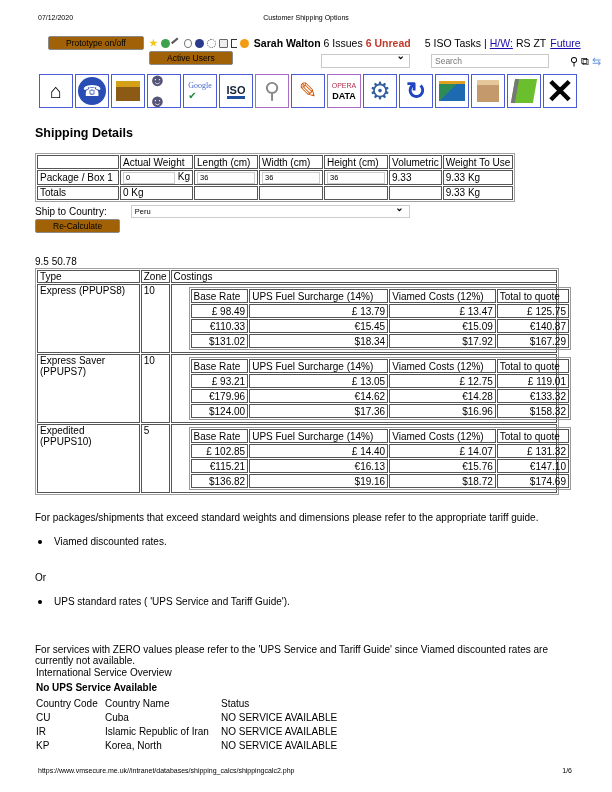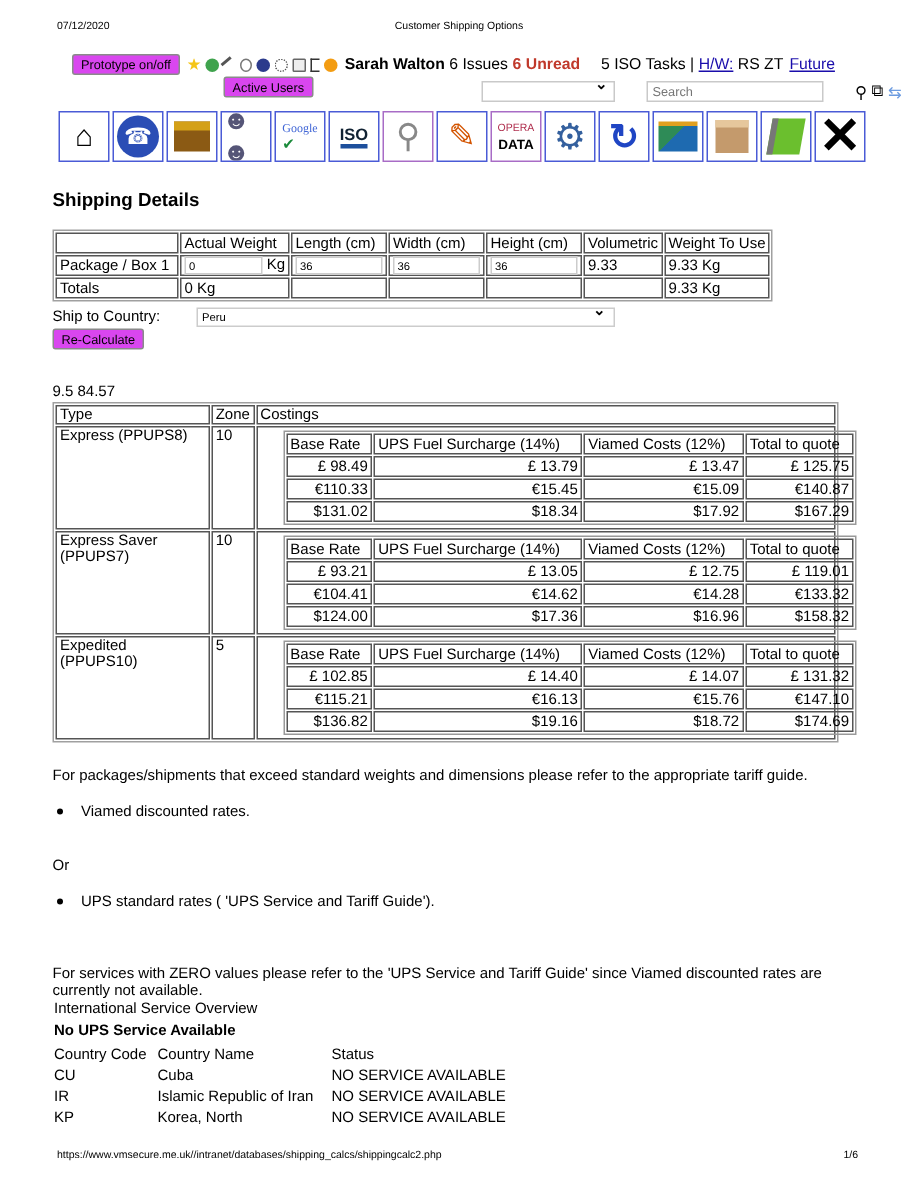--- a/index.html
+++ b/index.html
@@ -11,22 +11,22 @@
   }
   .print-header { position: absolute; top: 14px; left: 0; width: 612px; font-size: 7px; }
   .print-header .date { position: absolute; left: 38px; }
   .print-header .ptitle { position: absolute; left: 0; width: 612px; text-align: center; }
   .print-footer { position: absolute; top: 767px; left: 0; width: 612px; font-size: 7px; }
   .print-footer .url { position: absolute; left: 38px; }
   .print-footer .page { position: absolute; right: 40px; }
 
   .topbar { position: absolute; top: 36px; left: 48px; height: 14px; display: flex; align-items: center; white-space: nowrap; font-size: 10.5px; }
   .btn {
-    font-family: "Liberation Sans", sans-serif; font-size: 8.5px; background: #d946ef;
-    border: 1px solid #8a8a8a; border-radius: 2px; padding: 1px 5px; height: 14px; line-height: 11px; color: #000;
+    font-family: "Liberation Sans", sans-serif; font-size: 8.5px; background: #a16207;
+    border: 1px solid #8a8a8a; border-radius: 2px; padding: 1px 17px; height: 14px; line-height: 11px; color: #000;
   }
   .mini-icons { display: inline-flex; gap: 3px; margin: 0 3px 0 5px; align-items: center; }
   .mini { width: 9px; height: 9px; display: inline-block; border-radius: 50%; }
   .user-name { font-weight: bold; margin-left: 2px; }
   .unread-count { color: #c0392b; font-weight: bold; margin-left: 3px; }
   .unread-label { color: #c0392b; font-weight: bold; margin-left: 3px; margin-right: 14px;}
   .link { color: #1a0dab; text-decoration: underline; }
   .active-users { position: absolute; top: 51px; left: 149px; }
   .search-row { position: absolute; top: 54px; left: 321px; display: flex; align-items: center; gap: 21px; }
   .sel-empty { width: 89px; height: 14px; border: 1px solid #c9c9c9; background: #fff; position: relative; }
@@ -186,21 +186,21 @@
   </tr>
 </tbody>
   </table>
 
 <div class="country-row">
   <span>Ship to Country:</span>
   <div class="country-select"><span>Peru</span></div>
 </div>
 <button class="btn recalc">Re-Calculate</button>
 
-<div class="debug-line">9.5 84.57</div>
+<div class="debug-line">9.5 50.78</div>
 
 <table class="rates">
   <tbody>
       <tr>
     <td style="width:126px">Type</td>
     <td style="width:27px">Zone</td>
     <td>Costings</td>
   </tr>
 
   <tr>
@@ -250,21 +250,21 @@
                 <td>Viamed Costs (12%)</td>
                 <td>Total to quote</td>
               </tr>
         <tr>
                 <td>£ 93.21</td>
                 <td>£ 13.05</td>
                 <td>£ 12.75</td>
                 <td>£ 119.01</td>
               </tr>
         <tr>
-                <td>€104.41</td>
+                <td>€179.96</td>
                 <td>€14.62</td>
                 <td>€14.28</td>
                 <td>€133.32</td>
               </tr>
         <tr>
                 <td>$124.00</td>
                 <td>$17.36</td>
                 <td>$16.96</td>
                 <td>$158.32</td>
               </tr>

